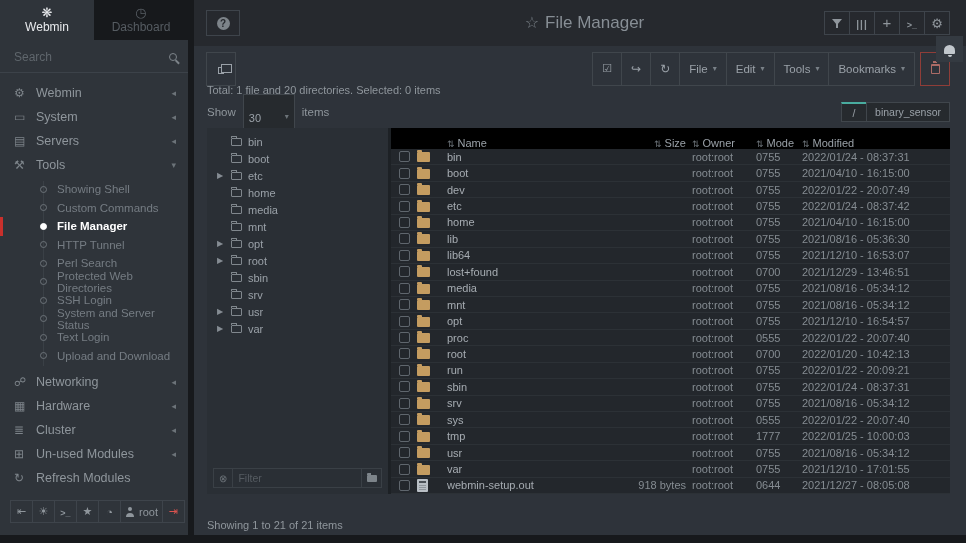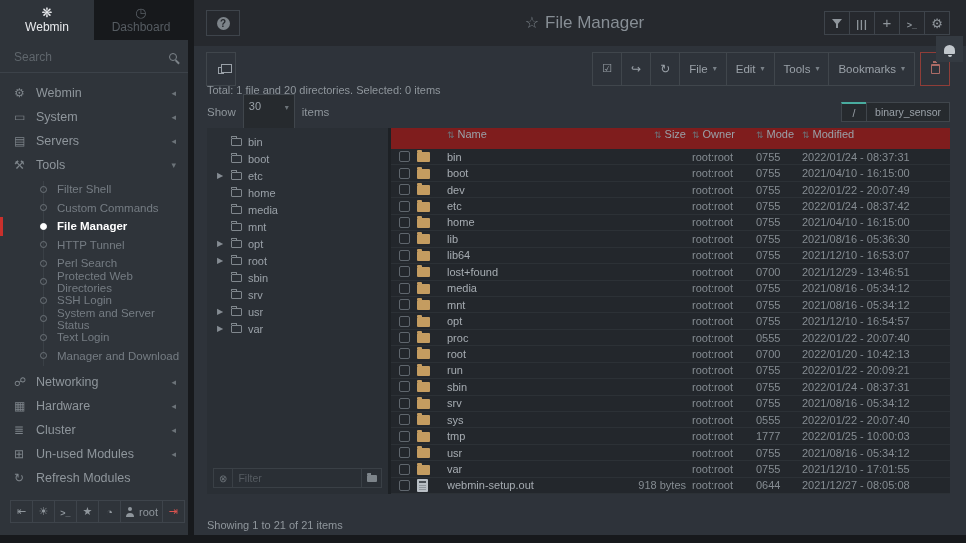--- a/index.html
+++ b/index.html
@@ -66,21 +66,21 @@
   .gi-check::before{content:"☑";font-size:11px}
   .gi-share::before{content:"↪";font-size:12px}
   .gi-refresh2::before{content:"↻";font-size:12px}
   .right-group{margin-left:auto;display:flex;align-items:center}
   .trash-btn{border-color:#8f3d38;margin-left:5px;width:30px;justify-content:center}
   .trash-i{width:9px;height:10px;border:1px solid #ab6b66;border-top-width:2px;border-radius:1px;position:relative}
   .trash-i::before{content:"";position:absolute;top:-5px;left:1.5px;width:4px;height:2px;background:#ab6b66}
   .summary{height:14px;font-size:11px;color:#8f969c}
   .controls-row{margin-top:4px;height:20px;display:flex;align-items:center}
   .show-label,.items-label{font-size:11.5px;color:#8f969c}
-  .select-box{width:52px;height:17px;border:1px solid #40464c;background:#262a2e;margin:0 7px;display:flex;align-items:flex-end;padding:17px 5px;font-size:11px;color:#9aa1a8;cursor:pointer}
+  .select-box{width:52px;height:17px;border:1px solid #40464c;background:#262a2e;margin:0 7px;display:flex;align-items:flex-start;padding:17px 5px;font-size:11px;color:#9aa1a8;cursor:pointer}
   .select-box .caret{margin-left:auto;font-size:8px;color:#6c7379}
   .crumbs{margin-left:auto;display:flex}
   .crumb{height:20px;min-width:26px;border:1px solid #40464c;background:#262a2e;color:#9aa1a8;font-size:10.5px;display:flex;align-items:center;justify-content:center;padding:0 8px;margin-left:-1px;cursor:pointer}
   .crumb.on{border-top:2px solid #49ac9f}
   
   .fm-body{margin-top:6px;height:366px;display:flex;gap:3px;background:#1d2125;flex-shrink:0}
   .tree{width:181px;background:#2a2f35;display:flex;flex-direction:column;flex-shrink:0}
   .tree-rows{flex:1;padding-top:5px;overflow:hidden}
   .trow{height:17px;display:flex;align-items:center;padding-left:10px;gap:6px;cursor:pointer}
   .exp{width:8px;font-size:8px;color:#858c93;visibility:hidden}
@@ -89,21 +89,21 @@
   .fold-o::before{content:"";position:absolute;top:-3px;left:-1px;width:4px;height:1px;border:1px solid #80878d;border-bottom:none;border-radius:1px 1px 0 0}
   .tname{font-size:11px;color:#9aa1a8}
   .filter-bar{height:20px;margin:0 6px 6px 6px;border:1px solid #3a4046;display:flex;align-items:center}
   .clear-i{padding:0 5px;color:#6c7379;font-size:10px}
   .filter-bar input{flex:1;min-width:0;background:transparent;border:none;outline:none;border-left:1px solid #3a4046;padding-left:5px;font-size:10.5px;color:#9aa1a8;height:100%}
   .filter-bar input::placeholder{color:#565c62}
   .fold-btn{width:20px;height:100%;border-left:1px solid #3a4046;display:flex;align-items:center;justify-content:center;cursor:pointer}
   .fold-s{width:10px;height:7px;background:#7d848a;border-radius:1px;position:relative}
   .fold-s::before{content:"";position:absolute;top:-2px;left:0;width:4px;height:2px;background:#7d848a;border-radius:1px 0 0 0}
   .table{flex:1;background:#23272c;display:flex;flex-direction:column}
-  .thead{height:21px;background:#7f1d1d;display:flex;align-items:flex-start;font-size:11px;color:#9aa1a8;flex-shrink:0}
+  .thead{height:21px;background:#000000;display:flex;align-items:flex-end;font-size:11px;color:#9aa1a8;flex-shrink:0}
   .hcell{display:flex;align-items:center;gap:3px;cursor:pointer}
   .sort::before{content:"⇅";font-size:9px;color:#6c7379}
   .row{height:16.45px;display:flex;align-items:center;border-bottom:1px solid #2c3136;font-size:11px;cursor:pointer}
   .c-cb{width:26px;display:flex;justify-content:center;flex-shrink:0}
   .c-ic{width:30px;display:flex;flex-shrink:0}
   .c-name{flex:1;color:#a6acb2;overflow:hidden;white-space:nowrap}
   .c-size{width:78px;text-align:right;padding-right:6px;color:#858c92;flex-shrink:0}
   .c-owner{width:64px;color:#858c92;flex-shrink:0}
   .c-mode{width:46px;color:#858c92;flex-shrink:0}
   .c-mod{width:148px;color:#858c92;flex-shrink:0}
@@ -168,21 +168,21 @@
           <span class="chev on">◂</span>
         </div>
         </div>
       <div class="mitem">
         <span class="gi gi-tools"></span>
         <span class="mlabel">Tools</span>
         <span class="chev on">▾</span>
       </div>
       <div class="submenu">
           <div class="sitem">
-          <span>Filter Shell</span>
+          <span>Showing Shell</span>
         </div>
           <div class="sitem">
           <span>Custom Commands</span>
         </div>
           <div class="sitem on">
           <span>File Manager</span>
         </div>
           <div class="sitem">
           <span>HTTP Tunnel</span>
         </div>
@@ -195,21 +195,21 @@
           <div class="sitem">
           <span>SSH Login</span>
         </div>
           <div class="sitem">
           <span>System and Server Status</span>
         </div>
           <div class="sitem">
           <span>Text Login</span>
         </div>
           <div class="sitem">
-          <span>Manager and Download</span>
+          <span>Upload and Download</span>
         </div>
         </div>
       <div>
           <div class="mitem">
           <span class="gi gi-network"></span>
           <span class="mlabel">Networking</span>
           <span class="chev on">◂</span>
         </div>
           <div class="mitem">
           <span class="gi gi-chip"></span>

